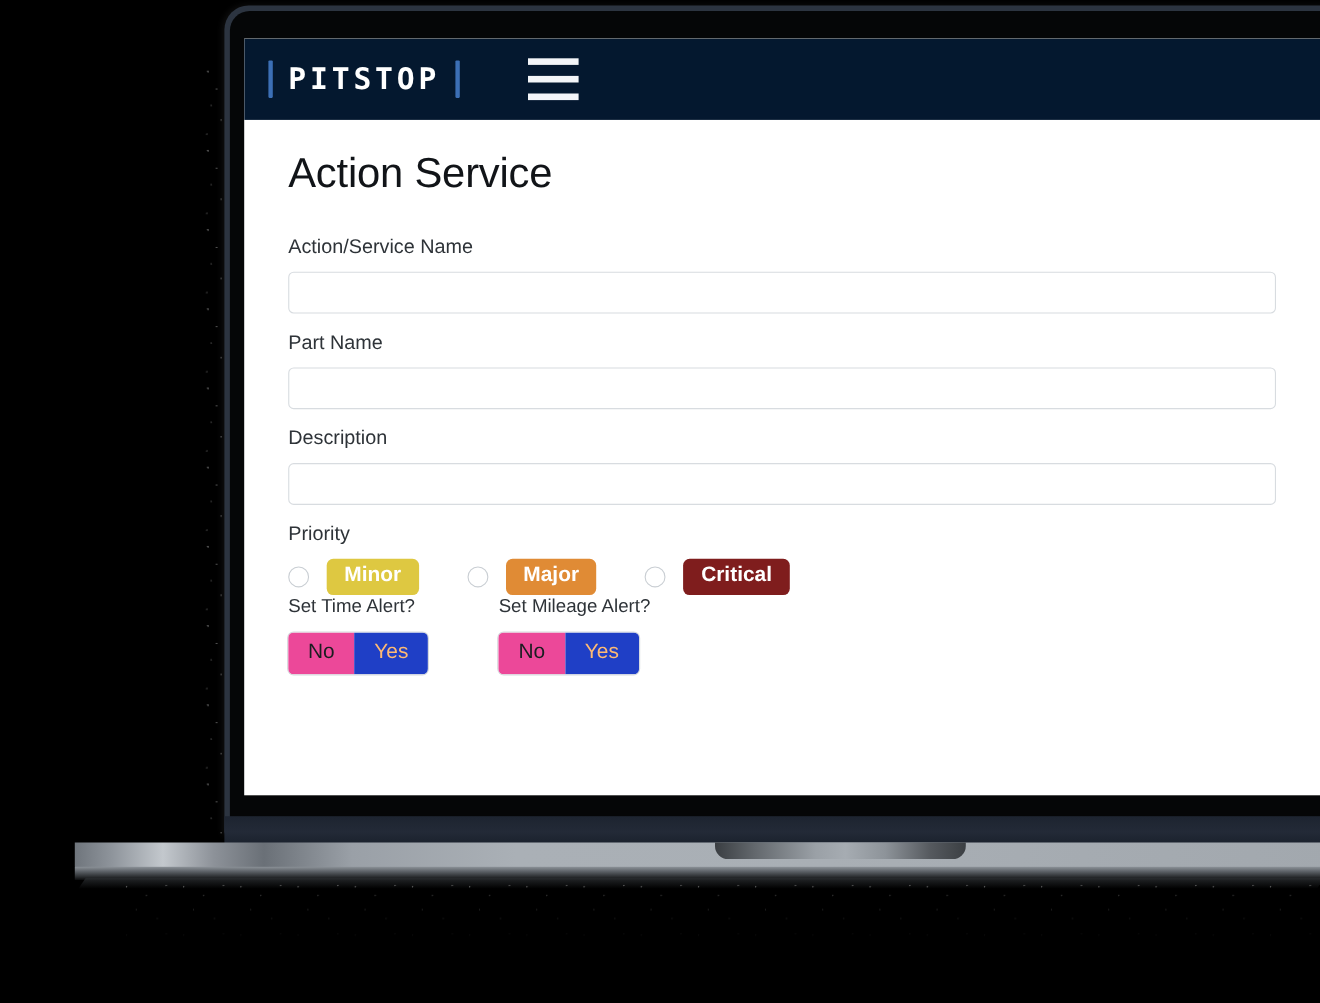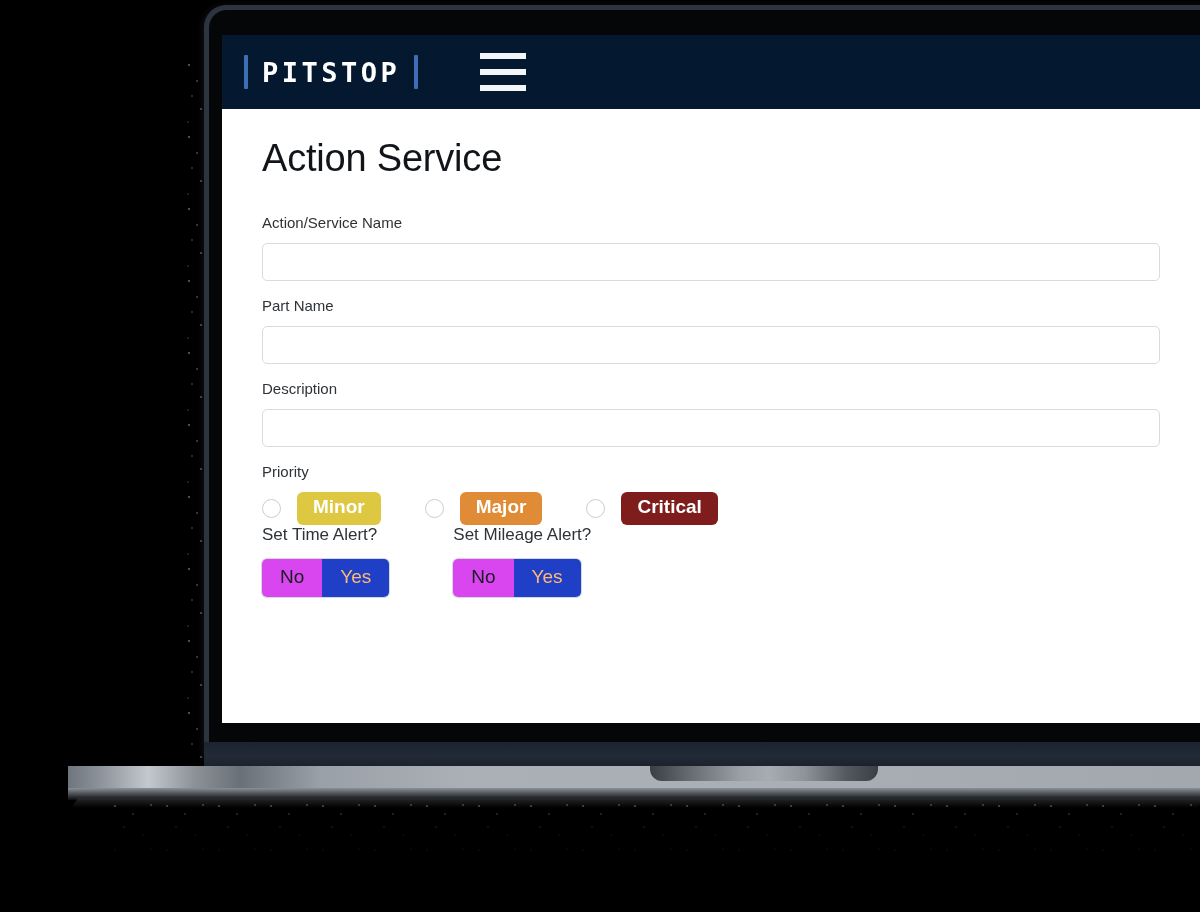--- a/index.html
+++ b/index.html
@@ -192,21 +192,21 @@
   #page-title {
     font-size: 38px;
     font-weight: 400;
     color: #111418;
     margin: 0 0 34px 0;
     letter-spacing: -0.2px;
   }
   .field-group { margin-bottom: 16px; }
   .field-label {
     display: block;
-    font-size: 15px;
+    font-size: 18px;
     color: #2e3338;
     margin-bottom: 12px;
   }
   .text-input {
     display: block;
     width: 100%;
     box-sizing: border-box;
     height: 38px;
     border: 1px solid #d8dce0;
     border-radius: 5px;
@@ -271,21 +271,21 @@
   }
   .toggle-btn {
     font-family: "Liberation Sans", sans-serif;
     font-size: 19px;
     padding: 7px 18px 9px 18px;
     border: none;
     cursor: pointer;
     line-height: 1.15;
   }
   .toggle-btn.off {
-    background: #d946ef;
+    background: #ec4899;
     color: #1a1d20;
   }
   .toggle-btn.on {
     background: #1f3fc6;
     color: #fdba74;
     text-align: center;
   }
 </style>
 </head>
 <body>

